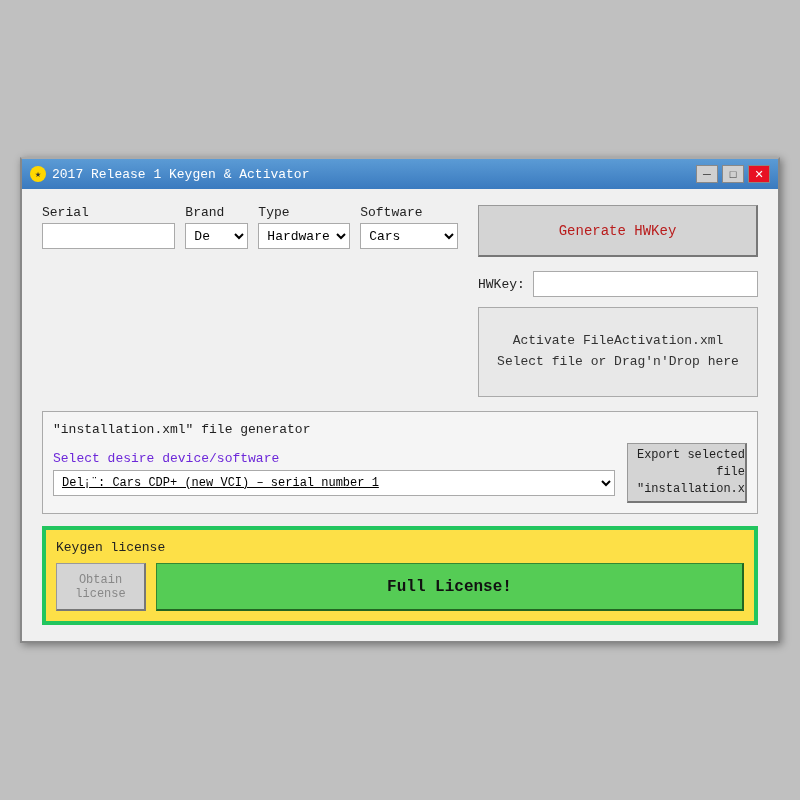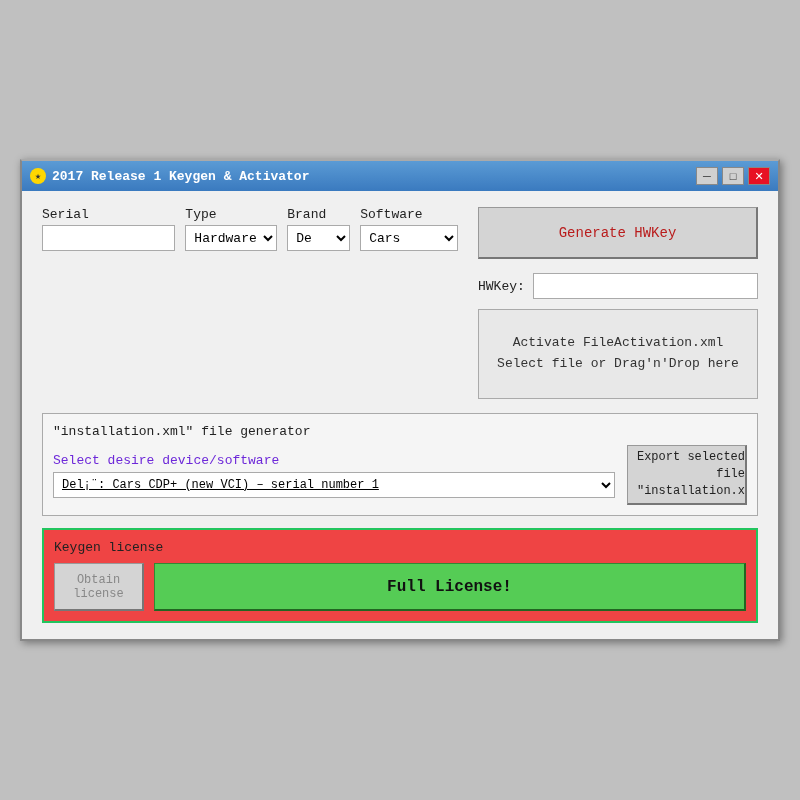--- a/index.html
+++ b/index.html
@@ -40,21 +40,21 @@
       background: #ffd700;
       border-radius: 50%;
       display: flex;
       align-items: center;
       justify-content: center;
       font-size: 10px;
       color: #333;
     }
     .title-text {
       font-size: 13px;
-      font-weight: bold;
+      font-weight: normal;
       color: white;
     }
     .title-controls {
       display: flex;
       gap: 4px;
     }
     .title-btn {
       width: 22px;
       height: 18px;
       background: #d0d0d0;
@@ -206,22 +206,22 @@
       border-bottom: 2px solid #777;
       border-right: 2px solid #777;
       cursor: pointer;
       font-family: 'Courier New', Courier, monospace;
       font-size: 12px;
       color: #222;
       text-align: right;
       line-height: 1.4;
     }
     .keygen-section {
-      border: 2px solid #22c55e;
-      background: #ef4444;
+      border: 4px solid #22c55e;
+      background: #fde047;
       padding: 10px;
     }
     .keygen-title {
       font-size: 13px;
       color: #222;
       margin-bottom: 8px;
     }
     .keygen-row {
       display: flex;
       gap: 10px;
@@ -276,33 +276,33 @@
     <div class="top-section">
 
       <div class="left-panel">
 
         <div class="field-group">
           <div class="field-label">Serial</div>
           <input type="text" value="" style="">
         </div>
 
         <div class="field-group">
-          <div class="field-label">Type</div>
-          <select>
-            <option>Hardware Key</option>
-            <option>Software Key</option>
-          </select>
-        </div>
-
-        <div class="field-group">
           <div class="field-label">Brand</div>
           <select>
             <option>De</option>
             <option>Delphi</option>
             <option>Autocom</option>
+          </select>
+        </div>
+
+        <div class="field-group">
+          <div class="field-label">Type</div>
+          <select>
+            <option>Hardware Key</option>
+            <option>Software Key</option>
           </select>
         </div>
 
         <div class="field-group">
           <div class="field-label">Software</div>
           <select>
             <option>Cars</option>
             <option>Trucks</option>
             <option>Cars &amp; Trucks</option>
           </select>

